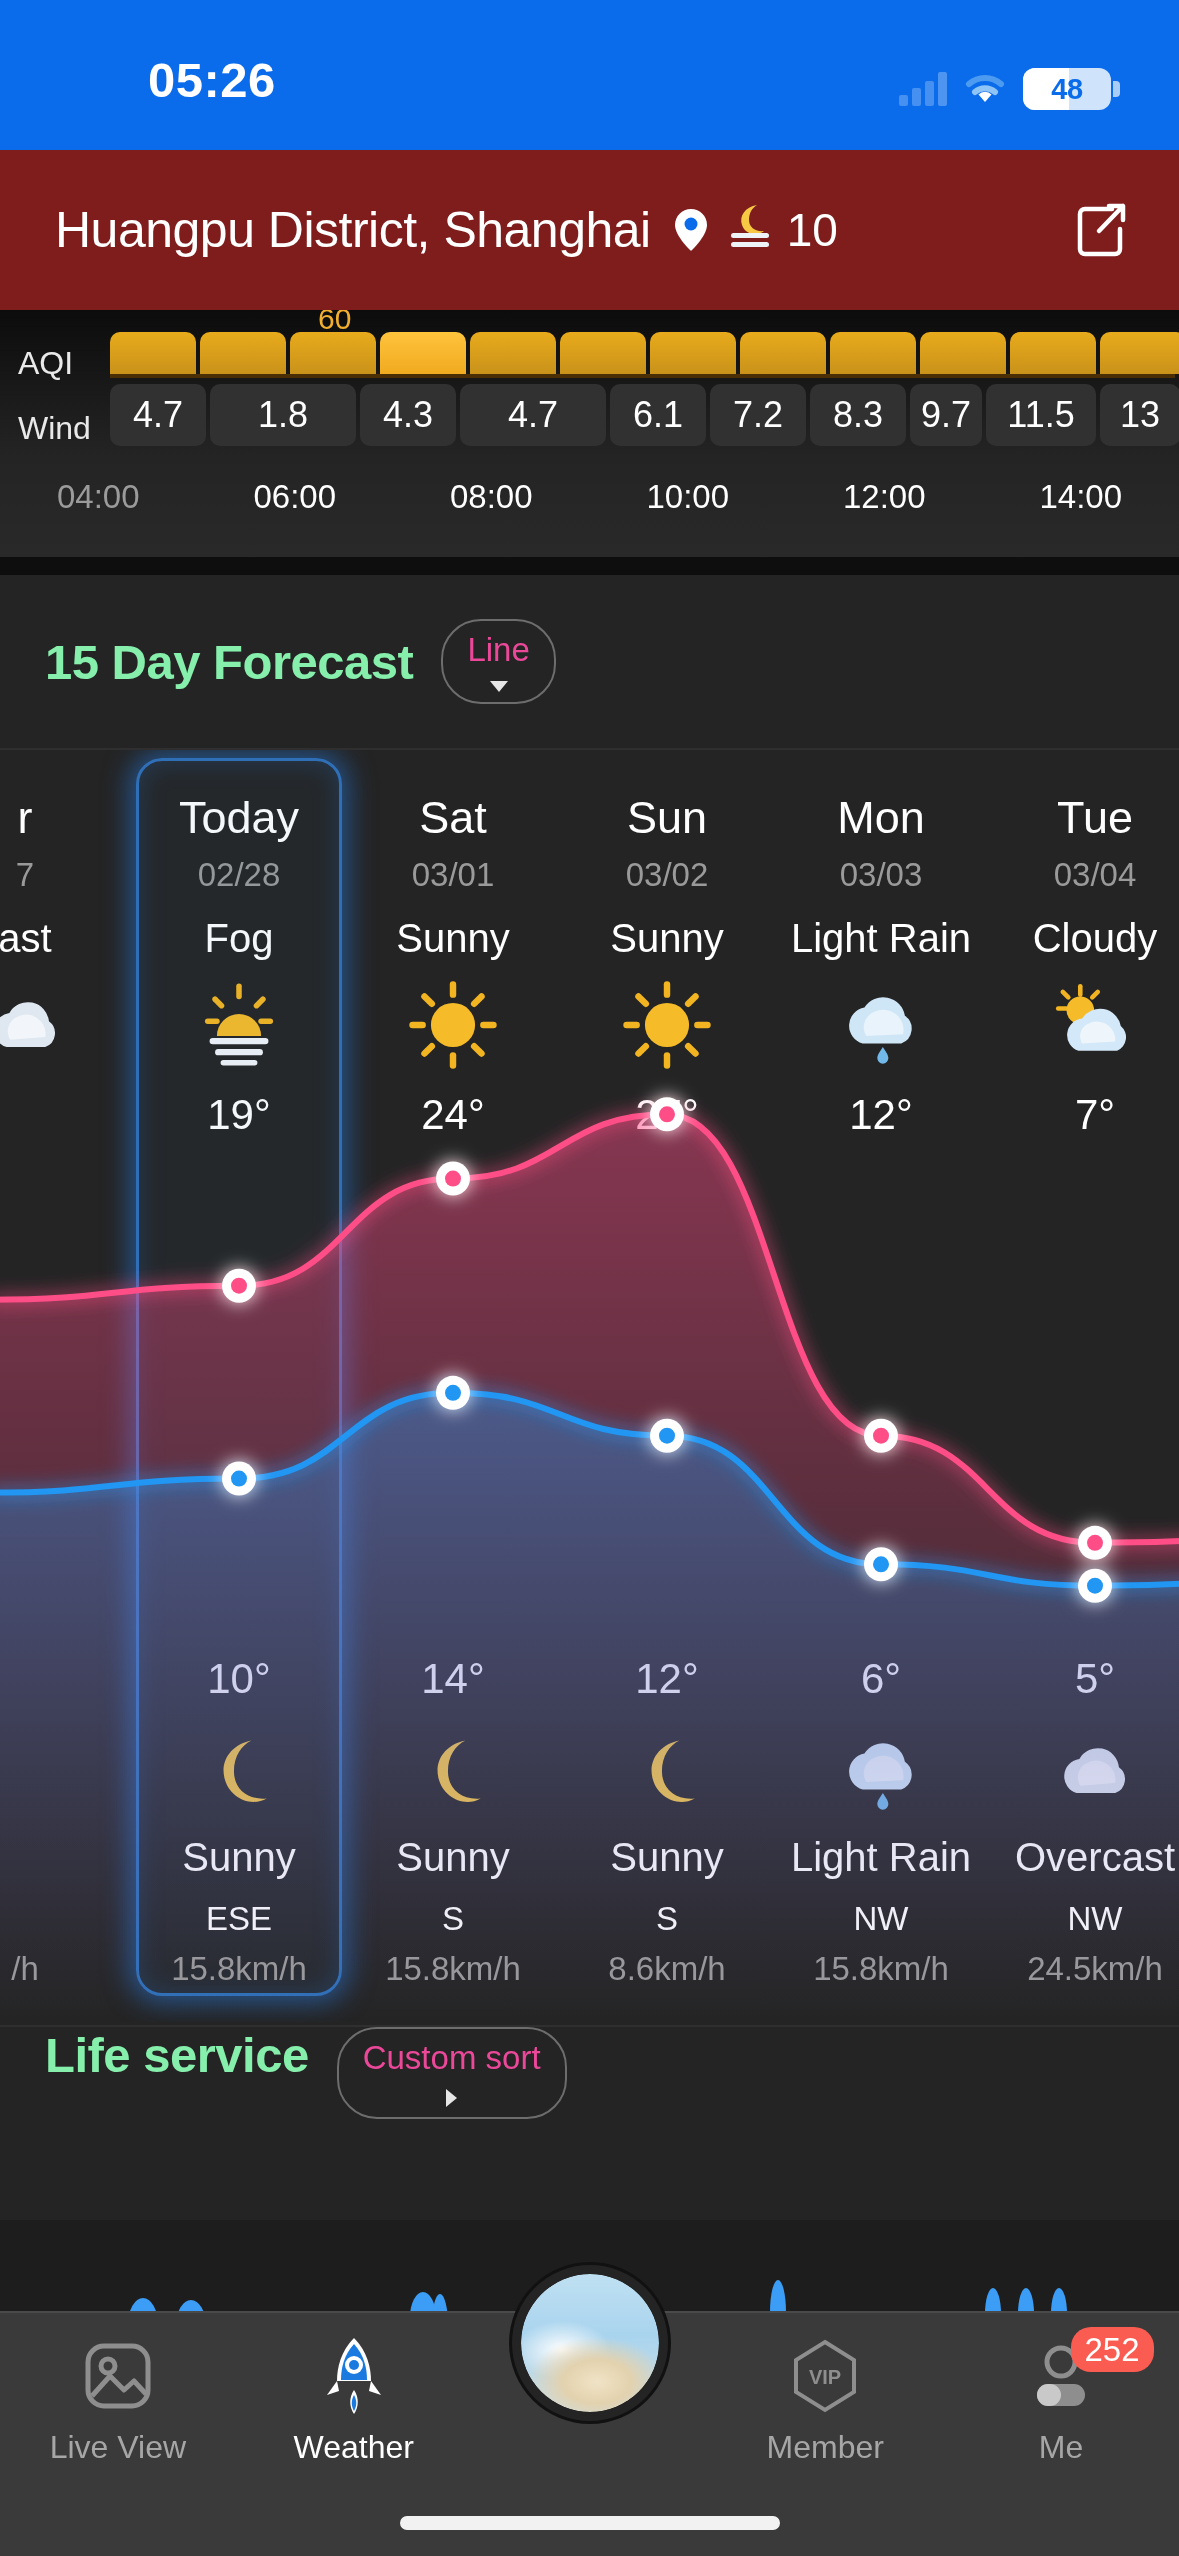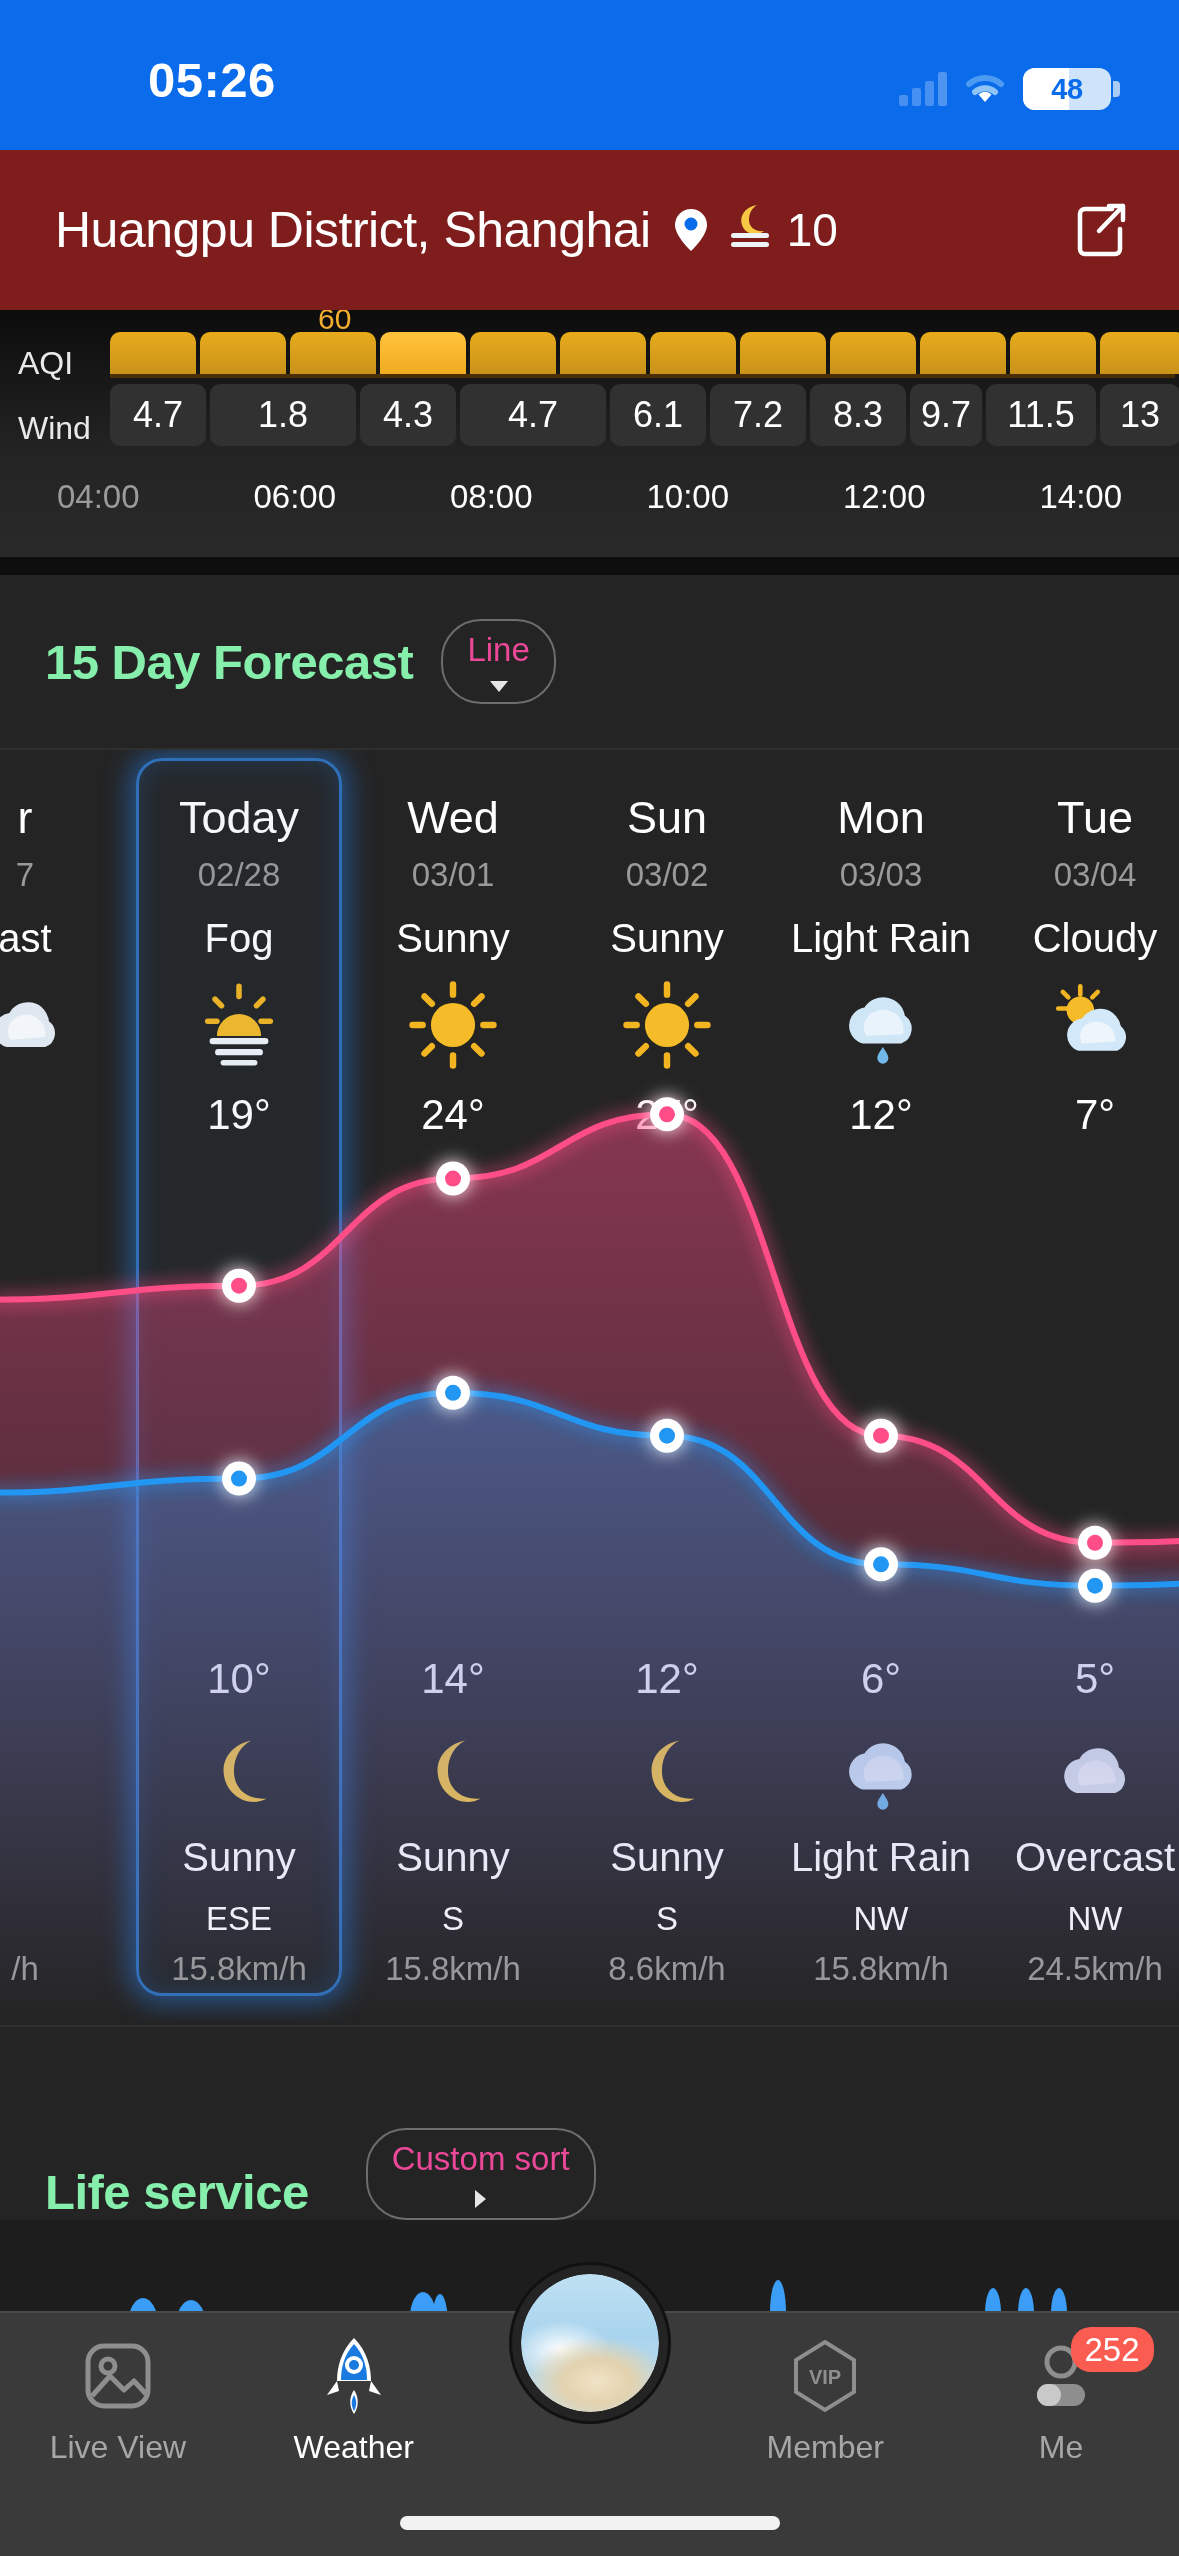--- a/index.html
+++ b/index.html
@@ -130,21 +130,21 @@
   .fc-dir  { position:absolute; top: 1150px; color:#fff; font-size: 33px; }
   .fc-spd  { position:absolute; top: 1200px; color:#9a9a9a; font-size: 33px; white-space:nowrap;}
 
   
   .fc-chart { position:absolute; left:0; top: 0; width: 1600px; height: 1272px; pointer-events:none; }
 
   
   .sec-life {
     position:absolute; top: 2025px; left:0; width: 1179px; height: 195px;
     background: #242424; border-top: 2px solid #2f2f2f;
-    display:flex; align-items:flex-end; padding-left: 45px; gap: 29px;
+    display:flex; align-items:flex-start; padding-left: 45px;
   }
 
   
   .rain-zone { position:absolute; top:2220px; left:0; width:1179px; height:120px; background:#1d1d1d; overflow:hidden;}
   .drop { position:absolute; background:#3b9df5; border-radius: 60% 60% 50% 50% / 80% 80% 40% 40%; }
   .drop.t { border-radius: 50% 50% 50% 50% / 70% 70% 30% 30%; }
 
   .tabbar {
     position:absolute; bottom:0; left:0; width:1179px; height: 245px;
     background: #3a3a3a;
@@ -323,21 +323,21 @@
      <div class="fc-nicon">
               <span><svg width="92" height="92" viewBox="0 0 100 100">
       <path d="M68 16 C48 20 36 36 40 54 C44 74 66 86 84 76 C64 78 50 66 50 48 C50 32 58 21 68 16 Z" fill="#f6c843" transform="translate(-8,0) scale(1.05)"></path>
                 </svg></span>
             </div>
      <div class="fc-ncond">Sunny</div>
      <div class="fc-dir">ESE</div>
      <div class="fc-spd">15.8km/h</div>
           </div>
           <div class="fc-col">
-            <div class="fc-day">Wed</div>
+            <div class="fc-day">Sat</div>
      <div class="fc-date">03/01</div>
      <div class="fc-cond">Sunny</div>
      <div class="fc-icon">
               <span><svg width="92" height="92" viewBox="0 0 100 100">
       <g stroke="#f2b521" stroke-width="7" stroke-linecap="round">
         <line x1="50" y1="6" x2="50" y2="17"></line>
                     <line x1="50" y1="83" x2="50" y2="94"></line>
         <line x1="6" y1="50" x2="17" y2="50"></line>
                     <line x1="83" y1="50" x2="94" y2="50"></line>
         <line x1="19" y1="19" x2="27" y2="27"></line>

